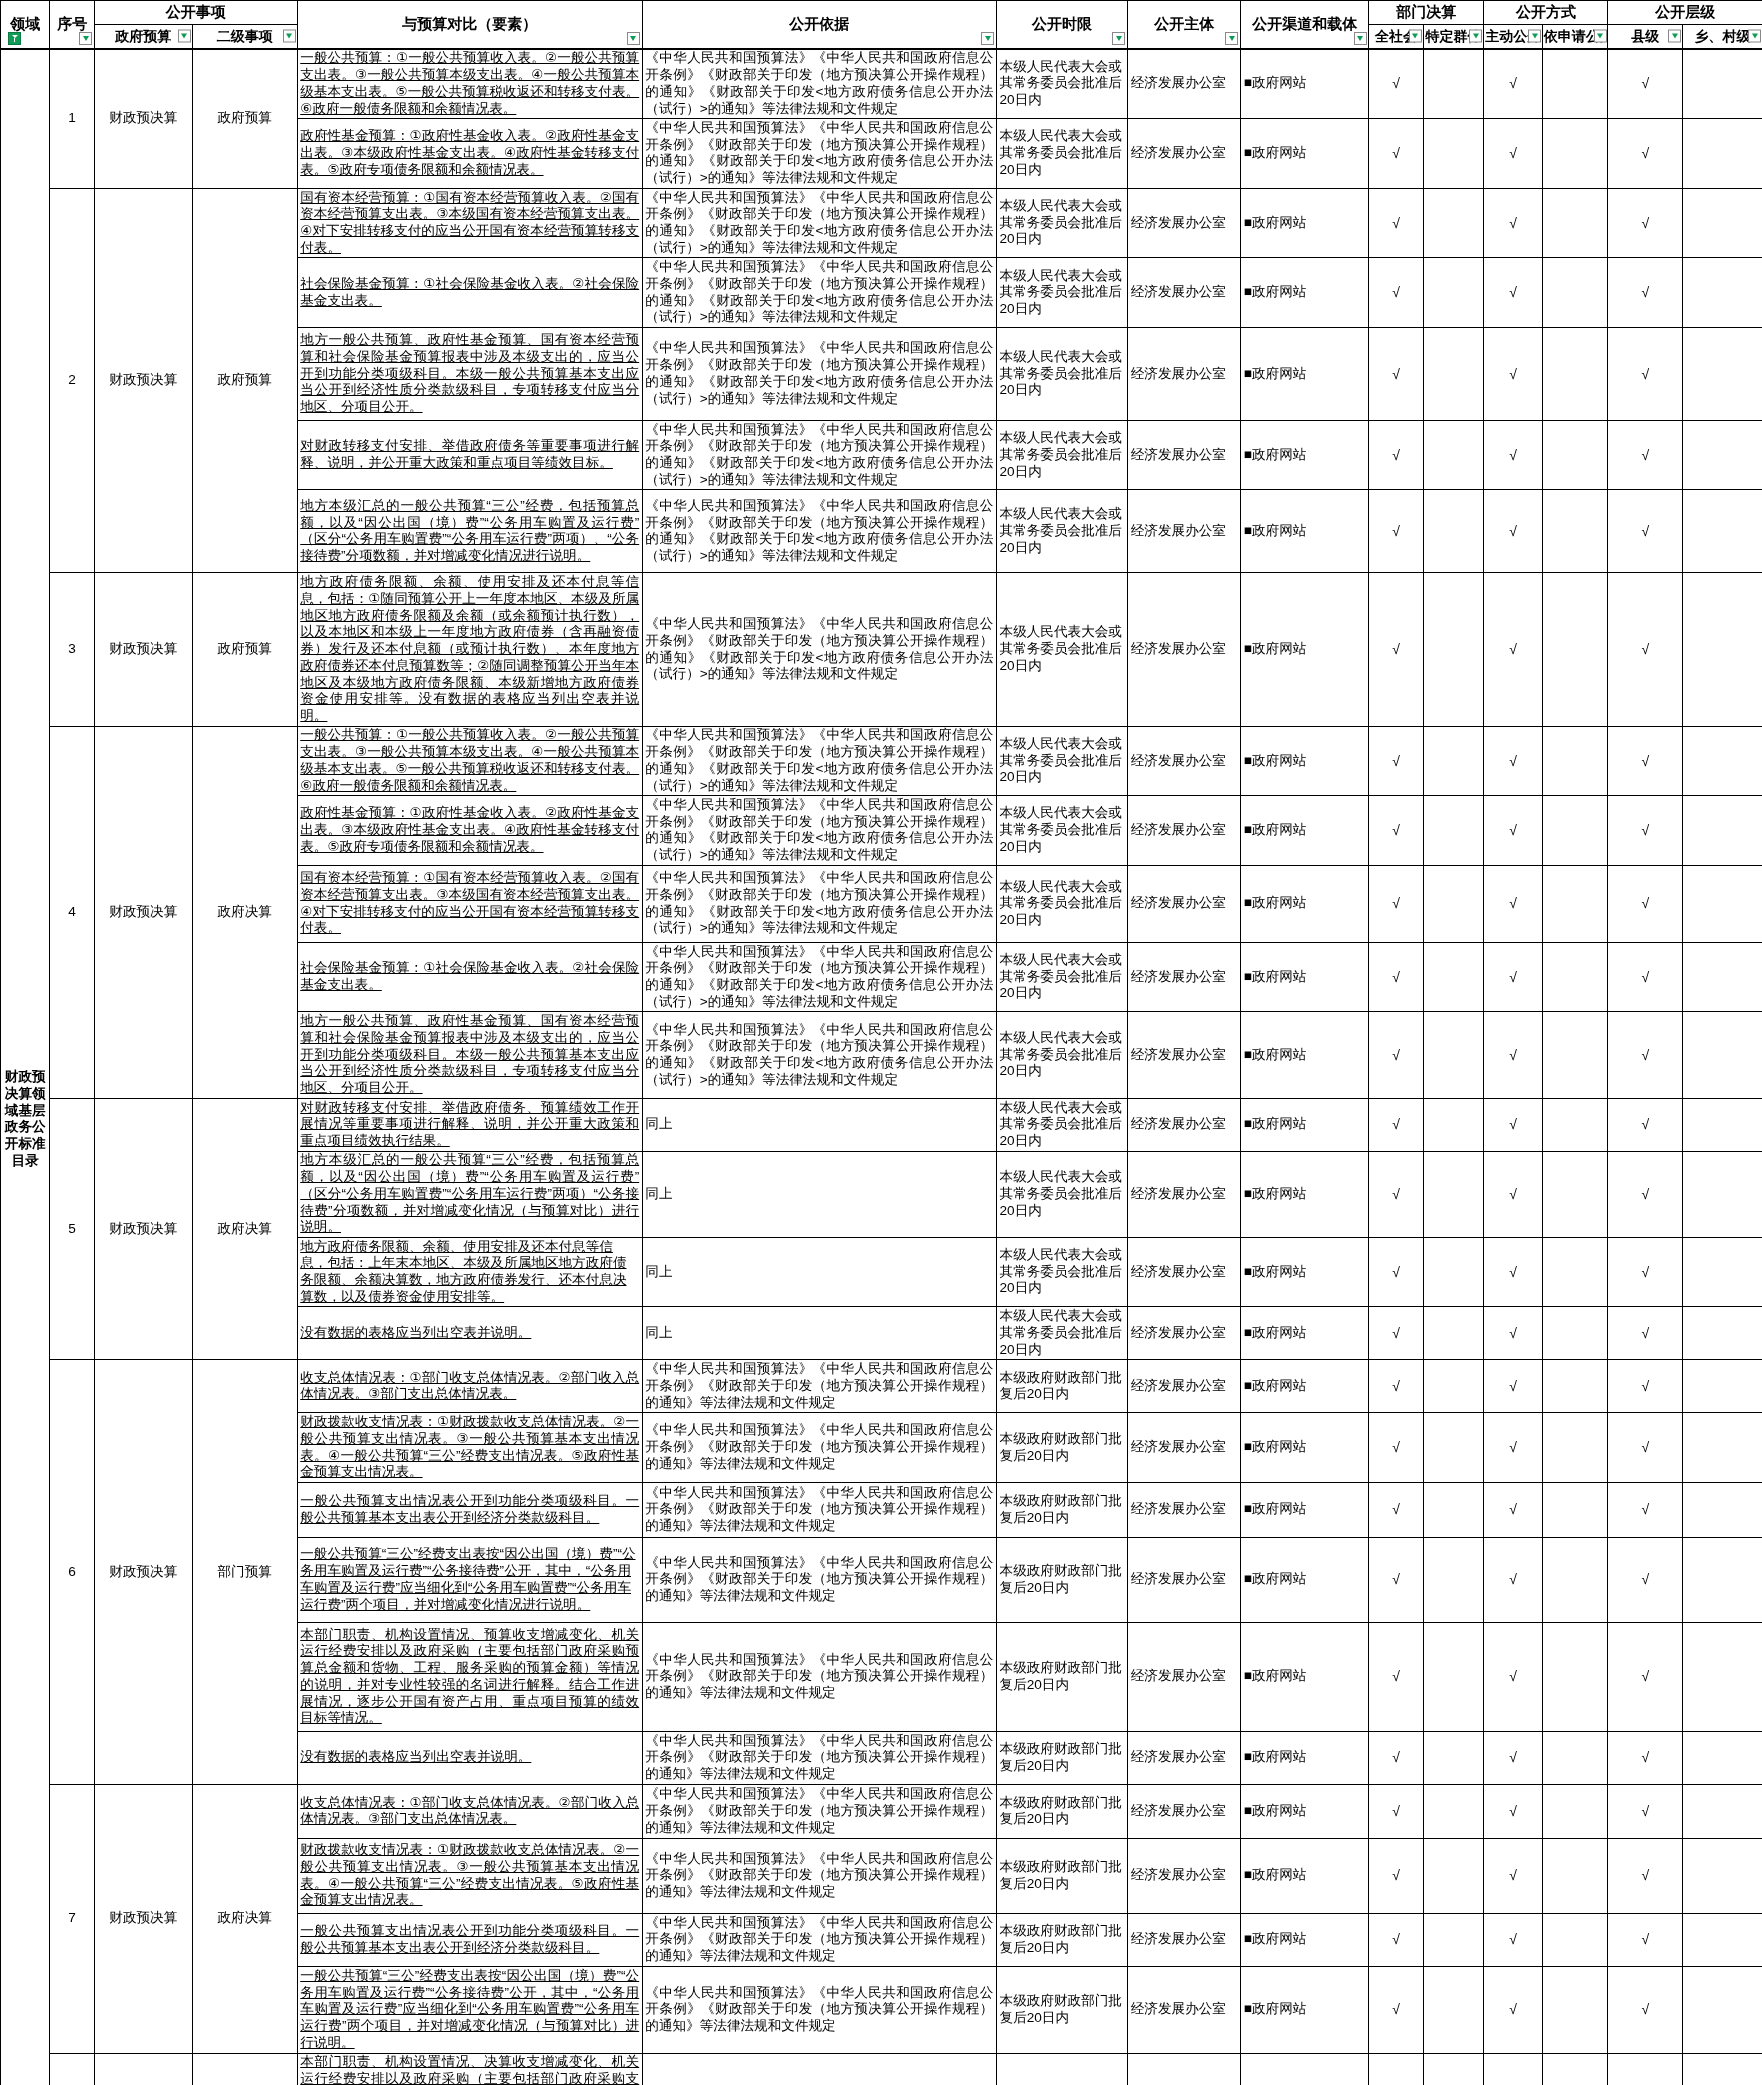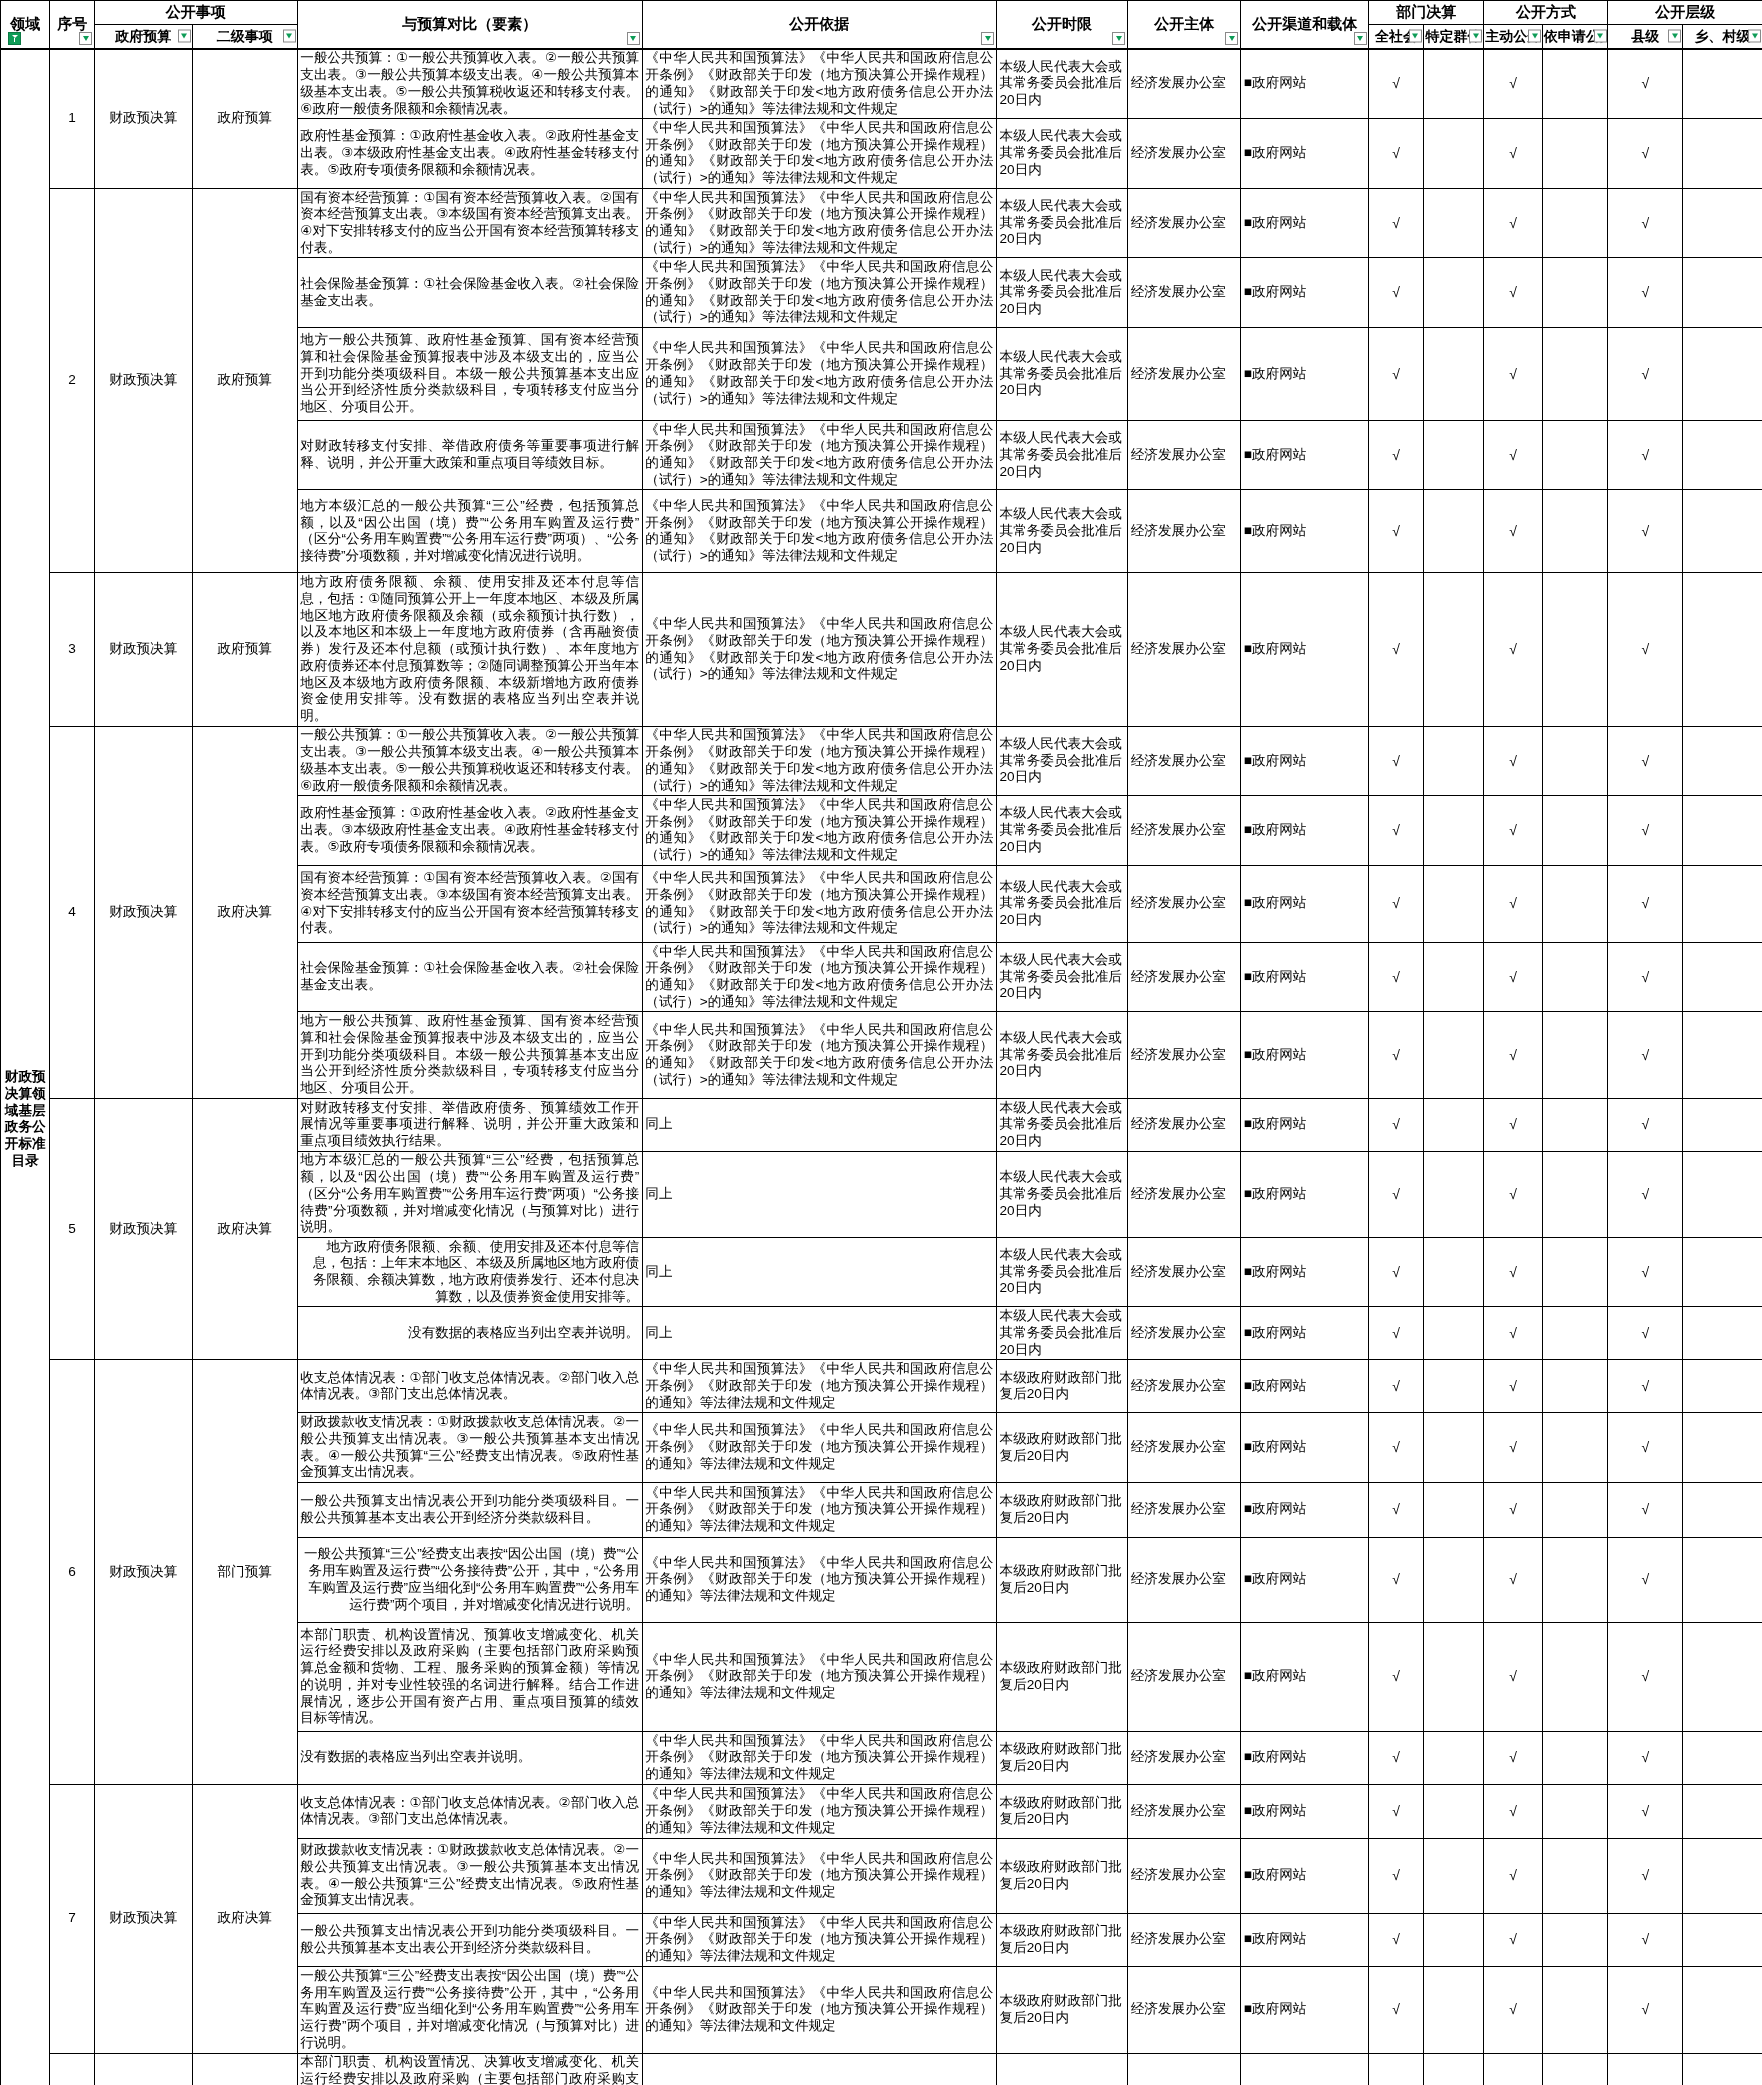--- a/index.html
+++ b/index.html
@@ -6,22 +6,22 @@
   body{width:1763px;font-family:"Liberation Sans","DejaVu Sans",sans-serif;color:#000;}
   table{border-collapse:collapse;table-layout:fixed;width:1763px;border:1.8px solid #000;}
   th,td{border:0.9px solid #000;padding:0.9px 2.6px;font-size:13.6px;line-height:16.7px;vertical-align:middle;overflow:hidden;word-break:break-all;}
   thead th{font-weight:bold;font-size:15px;position:relative;padding:1.8px 0.9px;background:#fff;text-align:center;}
   thead tr{height:24px;}
   thead tr.sub th{font-size:14px;white-space:nowrap;}
   tbody tr:first-child td{border-top:2.6px solid #000;}
   td.domain{font-weight:bold;text-align:center;padding:1.8px 3.5px;}
   td.no,td.l1,td.l2{text-align:center;}
   td.content,td.basis{text-align:justify;}
-  td.content{white-space:pre-line;}
-  td.content.c{text-align:right;}
+  td.content{white-space:pre-line;text-decoration:underline;}
+  td.content.c{text-align:left;}
   td.check{text-align:center;font-size:14px;}
   td.deadline,td.subject,td.channel{text-align:left;}
   
   .fbtn{position:absolute;width:13px;height:13px;background:#fff;border:0.9px solid #898989;display:flex;align-items:center;justify-content:center;box-sizing:border-box;}
   .fbtn .tri{width:0;height:0;border-left:3.5px solid transparent;border-right:3.5px solid transparent;border-top:5.3px solid #0e9c57;}
   .fbtn.funnel{border-color:#0b7a44;}
   .f-shape{display:block;}
   .f-tri{display:block;width:0;height:0;border-left:3.5px solid transparent;border-right:3.5px solid transparent;border-top:3.5px solid #fff;}
   .f-stem{display:block;width:1.8px;height:3.5px;background:#fff;margin:0 auto;}
   .br{right:1.8px;bottom:2.6px;}

